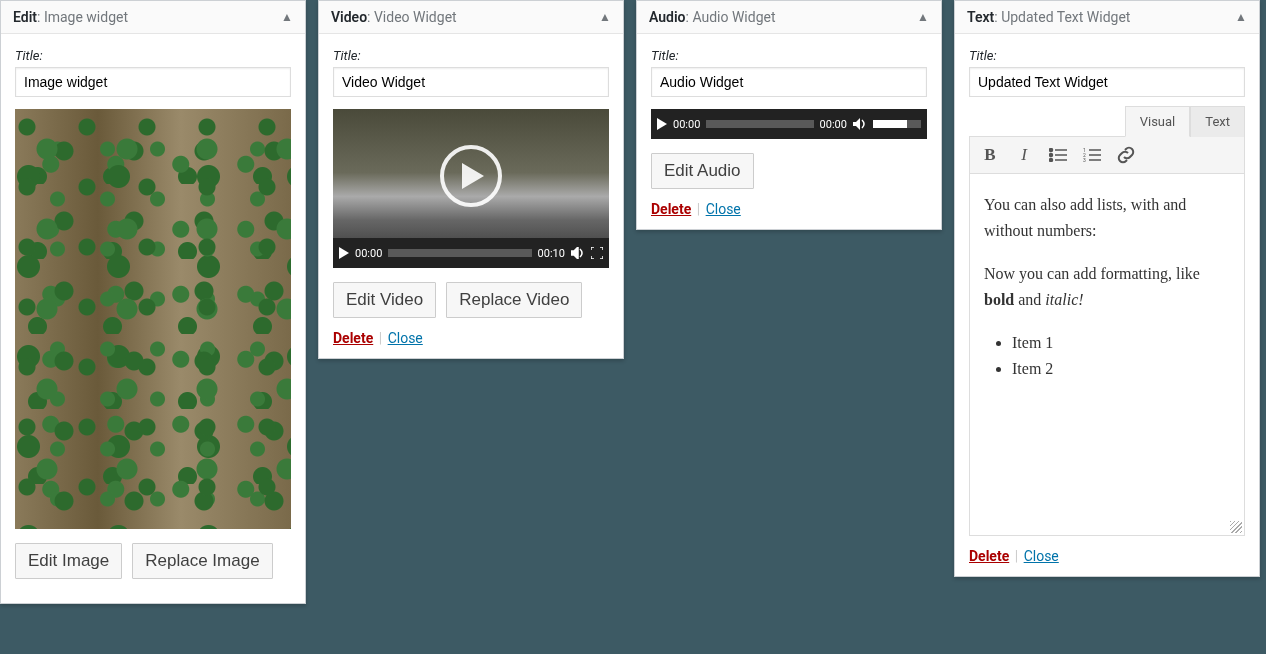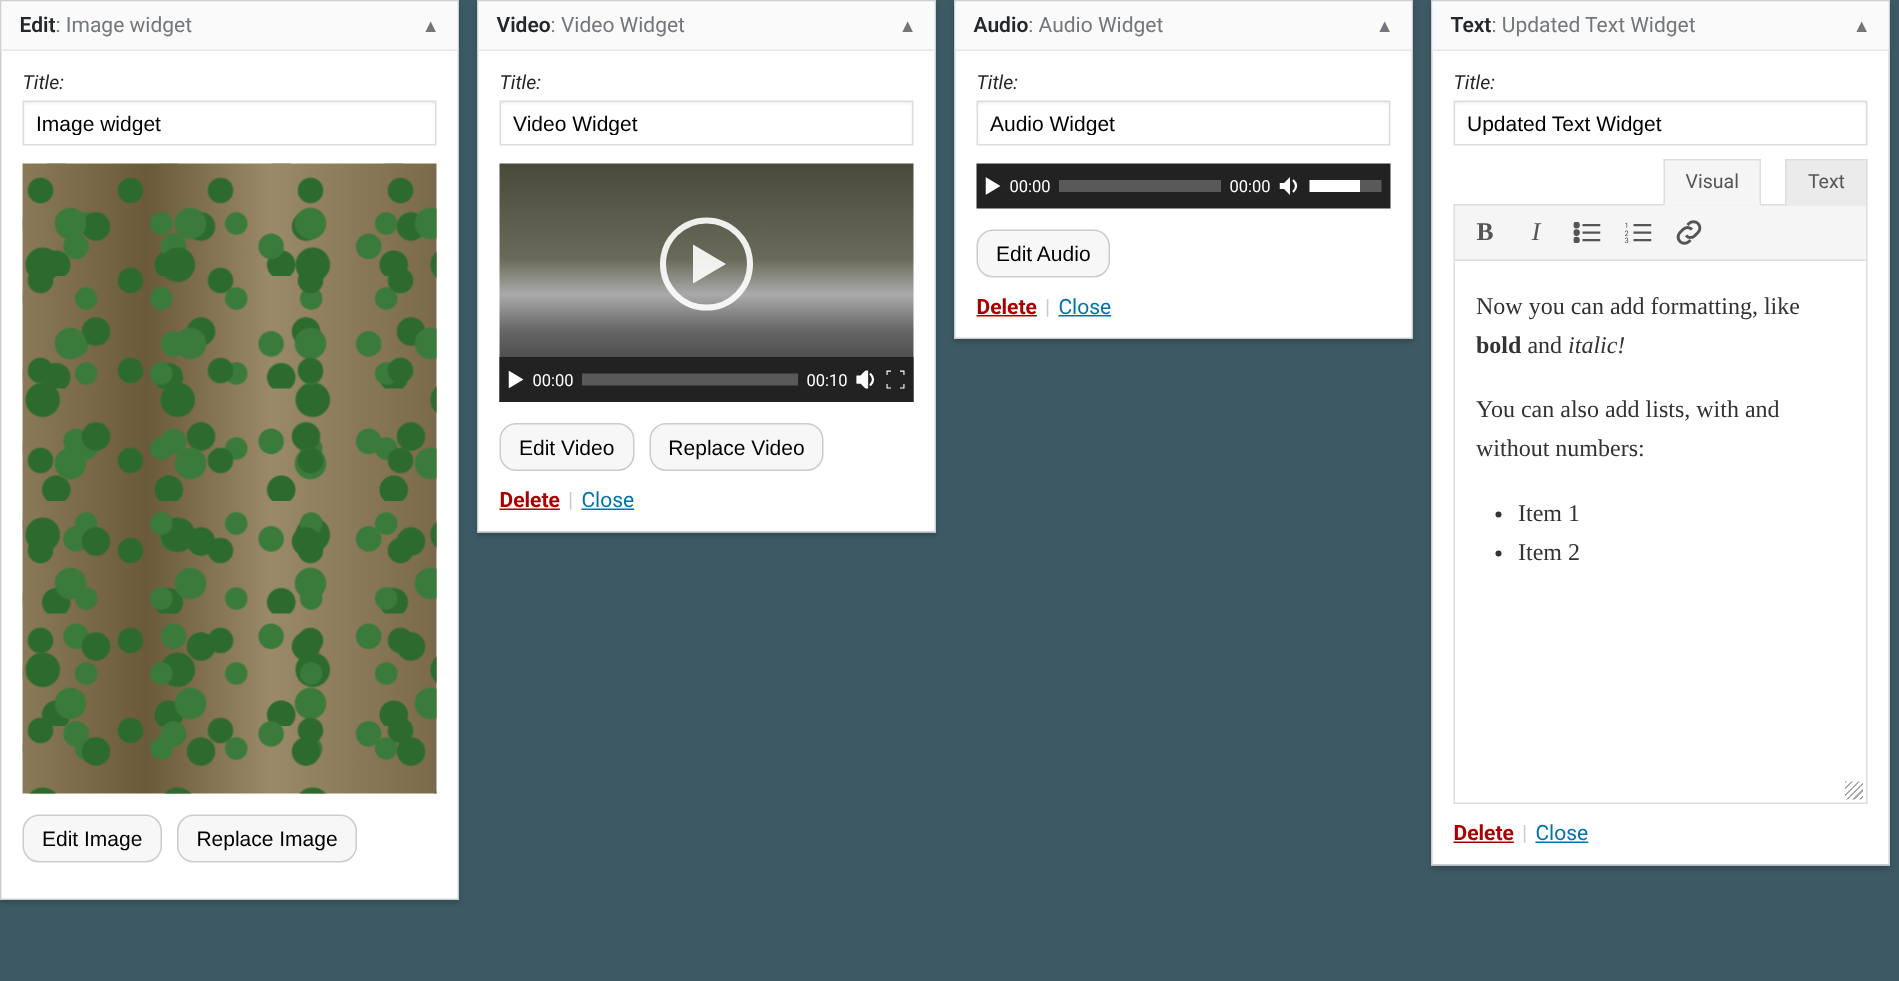--- a/index.html
+++ b/index.html
@@ -125,35 +125,35 @@
     position: relative;
   }
   .volbar {
     width: 48px; height: 8px;
     background: linear-gradient(to right, #fff 70%, rgba(255,255,255,0.25) 70%);
   }
   .btn-row { display: flex; gap: 10px; margin-bottom: 12px; }
   .button {
     background: #f7f7f7;
     border: 1px solid #ccc;
-    border-radius: 11px;
+    border-radius: 1px;
     padding: 7px 12px;
-    font-size: 14px;
-    color: #000000;
+    font-size: 17px;
+    color: #404040;
     cursor: pointer;
   }
   .links { font-size: 14px; }
   .link-delete { color: #a00; text-decoration: underline; cursor: pointer; font-weight: bold; }
   .link-close { color: #0073aa; text-decoration: underline; cursor: pointer; }
   .sep { color: #ccc; padding: 0 2px; }
   
   .editor-tabs {
     display: flex;
     justify-content: flex-end;
-    gap: 16px;
+    gap: 0;
     margin-top: -4px;
   }
   .editor-tab {
     background: #ebebeb;
     border: 1px solid #ddd;
     border-bottom: none;
     padding: 7px 14px;
     font-size: 13px;
     color: #555;
     cursor: pointer;
@@ -344,24 +344,24 @@
               <line x1="6" y1="12" x2="18" y2="12"></line>
             </svg>
           </span>
         <span class="tool">
             <svg width="18" height="18" fill="none" stroke="#555" stroke-width="2">
               <path d="M7 11a4 4 0 0 0 6 0l2-2a4 4 0 0 0-6-6l-1 1 M11 7a4 4 0 0 0-6 0l-2 2a4 4 0 0 0 6 6l1-1"></path>
             </svg>
           </span>
       </div>
       <div class="editor">
+        <p>You can also add lists, with and without numbers:</p>
         <p>
           <span>Now you can add formatting, like </span><b>bold</b><span> and </span><i>italic!</i>
         </p>
-        <p>You can also add lists, with and without numbers:</p>
         <ul>
           <li>Item 1</li>
           <li>Item 2</li>
         </ul>
         <div class="resize-grip"></div>
       </div>
 
       <div class="links" style="margin-top:12px">
         <span class="link-delete">Delete</span>
         <span class="sep">|</span>

